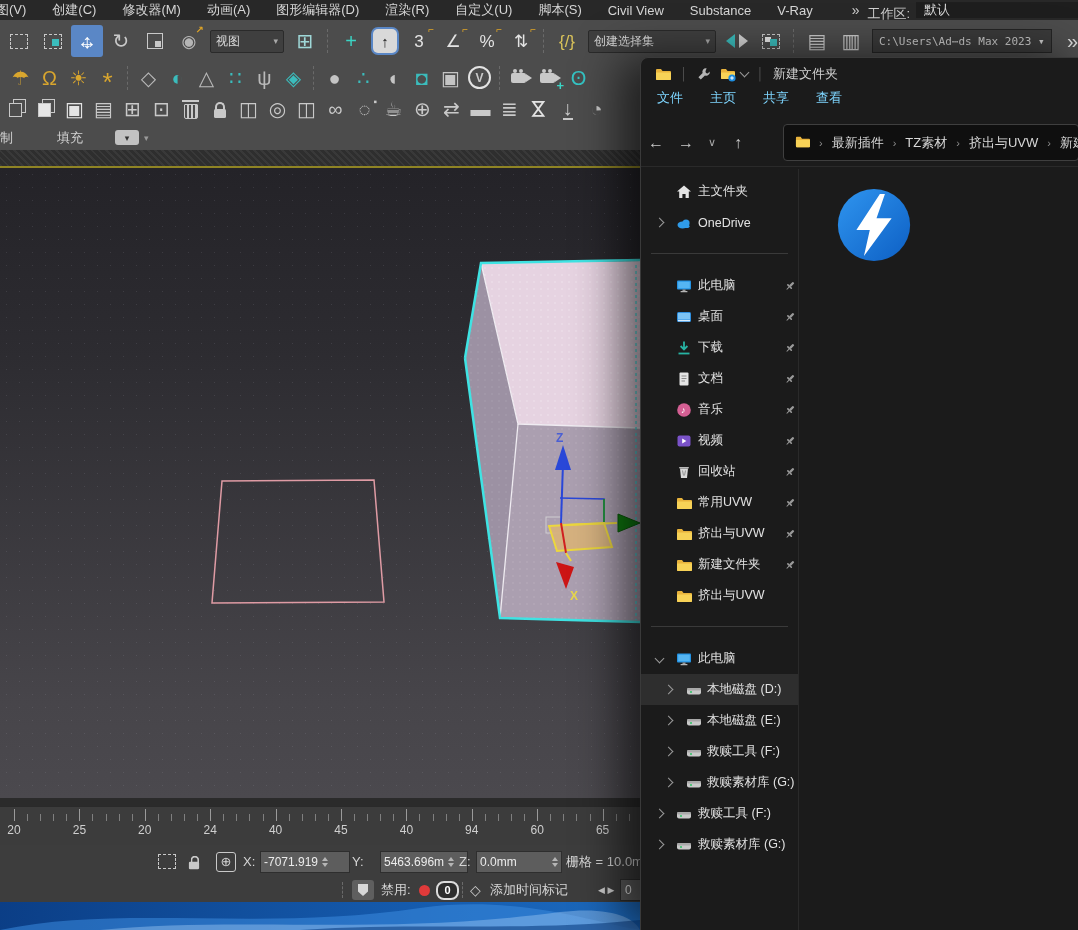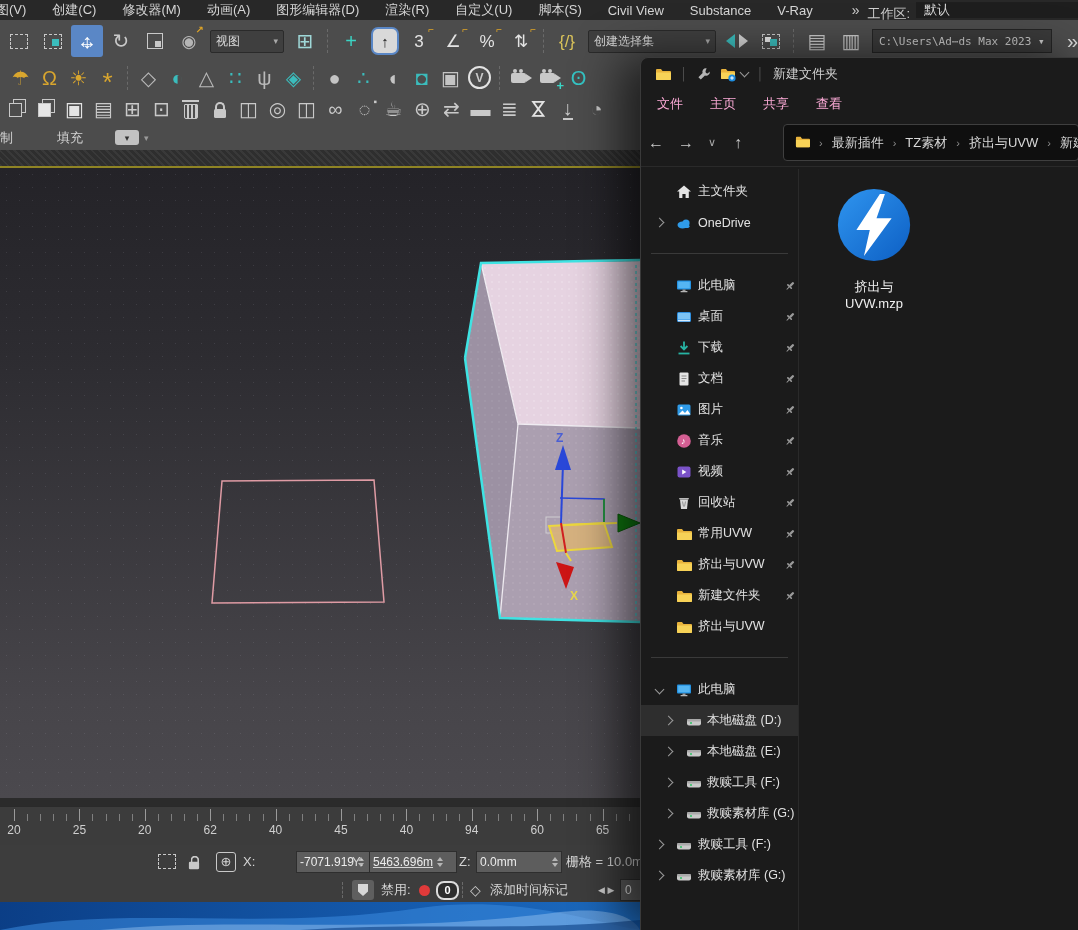--- a/index.html
+++ b/index.html
@@ -126,21 +126,21 @@
   .wallpaper{position:absolute;left:0;top:902px;width:1078px;height:28px;
       background:linear-gradient(100deg,#0b3e86 0%,#1760b4 45%,#2f86d8 100%);overflow:hidden;}
   
   .explorer{position:absolute;left:640px;top:57px;width:438px;height:873px;background:#1b1b1b;
       border-left:1px solid #3a3a3a;border-top:1px solid #3a3a3a;border-radius:8px 0 0 0;
       box-shadow:-20px 0 45px rgba(0,0,0,.6);color:#d8d8d8;font-size:13px;z-index:5;}
   .ex-title{height:31px;display:flex;align-items:center;gap:9px;padding-left:14px;}
   .ex-vsep{color:#555;font-size:12px;}
   .ex-chev{width:6px;height:6px;border-right:1.4px solid #9a9a9a;border-bottom:1.4px solid #9a9a9a;
       transform:rotate(45deg);display:inline-block;margin-top:-3px;}
-  .ex-menu{height:30px;display:flex;align-items:center;gap:27px;padding-left:16px;color:#f9a8d4;}
+  .ex-menu{height:30px;display:flex;gap:27px;padding-left:16px;color:#7dd3fc;}
   .ex-nav{height:47px;position:relative;display:flex;align-items:center;}
   .ex-nav .nbtn{width:30px;text-align:center;font-size:16px;color:#c9c9c9;flex:none;}
   .ex-nav .nbtn.small{width:22px;font-size:11px;color:#a9a9a9;}
   .addr{position:absolute;left:142px;right:0;top:5px;height:35px;border:1px solid #3f3f3f;
       border-radius:4px;background:#0f0f0f;display:flex;align-items:center;gap:9px;
       padding-left:11px;overflow:hidden;white-space:nowrap;}
   .crumb-sep{color:#8f8f8f;font-size:11px;}
   .ex-bodyline{height:1px;background:#2a2a2a;}
   .ex-body{position:absolute;top:111px;bottom:0;left:0;right:0;}
   .ex-side{position:absolute;left:0;top:0;bottom:0;width:157px;overflow:hidden;padding-top:7px;}
@@ -436,51 +436,51 @@
         <text x="570" y="432" font-size="12" font-weight="bold" fill="#e8d84a">X</text>
       </g>
     </svg>
   </div>
 
   <div class="sliderstrip"></div>
   <div class="ruler" id="ruler">
       <span class="rlabel" style="left: 14px;">20</span>
       <span class="rlabel" style="left: 79.4px;">25</span>
       <span class="rlabel" style="left: 144.8px;">20</span>
-      <span class="rlabel" style="left: 210.2px;">62</span>
+      <span class="rlabel" style="left: 210.2px;">24</span>
       <span class="rlabel" style="left: 275.6px;">40</span>
       <span class="rlabel" style="left: 341px;">45</span>
       <span class="rlabel" style="left: 406.4px;">40</span>
       <span class="rlabel" style="left: 471.8px;">94</span>
       <span class="rlabel" style="left: 537.2px;">60</span>
       <span class="rlabel" style="left: 602.6px;">65</span>
     </div>
 
   <div class="statusbar">
     <span class="sb-abs" style="left:158px;">
         <i class="mi mi-dashed" style="position:relative;"></i>
       </span>
     <span class="sb-abs" style="left:188px;">
         <i class="mi mi-lock" style="transform:scale(.85);"></i>
       </span>
     <span class="sb-abs" style="left:216px;">
         <span style="border:1.5px solid #c9c9c9;border-radius:3px;width:18px;height:18px;display:flex;align-items:center;justify-content:center;font-size:13px;color:#d5d5d5;">⊕</span>
       </span>
     <span class="sb-abs" style="left:243px;">X:</span>
-    <span class="sb-abs" style="left:260px;margin-left:36px;">
+    <span class="sb-abs" style="left:260px;">
         <span class="sb-field" style="width:82px;">
           <span>-7071.919</span>
           <span class="spin">
             <i class="u"></i>
             <i class="d"></i>
           </span>
         </span>
       </span>
     <span class="sb-abs" style="left:352px;">Y:</span>
-    <span class="sb-abs" style="left:369px;text-decoration:underline;">
+    <span class="sb-abs" style="left:380px;">
         <span class="sb-field" style="width:80px;">
           <span>5463.696m</span>
           <span class="spin">
             <i class="u"></i>
             <i class="d"></i>
           </span>
         </span>
       </span>
     <span class="sb-abs" style="left:459px;">Z:</span>
     <span class="sb-abs" style="left:476px;">
@@ -652,35 +652,20 @@
             <span class="pin"><svg width="14" height="14" viewBox="0 0 16 16">
                 <g fill="#9a9a9a" transform="rotate(45 8 8)">
                   <rect x="6.8" y="2.2" width="2.6" height="6" rx=".9"></rect>
                   <rect x="4.4" y="7.8" width="7.4" height="1.9" rx=".9"></rect>
                   <rect x="7.6" y="9.7" width="1.1" height="3.8"></rect>
                 </g>
               </svg></span>
           </div>
           <div class="srow">
             <span class="sic" style="left: 35px;"><svg width="16" height="16" viewBox="0 0 16 16">
-                <rect x="1.5" y="2.5" width="13" height="11" rx="1.5" fill="#2f9be8"></rect>
-                <circle cx="5.4" cy="6" r="1.3" fill="#fff"></circle>
-                <path d="M2.5 12.5l4-4 2.5 2.5 2.5-3 3 4.5z" fill="#fff"></path>
-              </svg></span>
-            <span class="slab" style="left: 57px;">图片</span>
-            <span class="pin"><svg width="14" height="14" viewBox="0 0 16 16">
-                <g fill="#9a9a9a" transform="rotate(45 8 8)">
-                  <rect x="6.8" y="2.2" width="2.6" height="6" rx=".9"></rect>
-                  <rect x="4.4" y="7.8" width="7.4" height="1.9" rx=".9"></rect>
-                  <rect x="7.6" y="9.7" width="1.1" height="3.8"></rect>
-                </g>
-              </svg></span>
-          </div>
-          <div class="srow">
-            <span class="sic" style="left: 35px;"><svg width="16" height="16" viewBox="0 0 16 16">
                 <circle cx="8" cy="8" r="6.8" fill="#d45f93"></circle>
                 <text x="5" y="11.2" font-size="9" fill="#fff">♪</text>
               </svg></span>
             <span class="slab" style="left: 57px;">音乐</span>
             <span class="pin"><svg width="14" height="14" viewBox="0 0 16 16">
                 <g fill="#9a9a9a" transform="rotate(45 8 8)">
                   <rect x="6.8" y="2.2" width="2.6" height="6" rx=".9"></rect>
                   <rect x="4.4" y="7.8" width="7.4" height="1.9" rx=".9"></rect>
                   <rect x="7.6" y="9.7" width="1.1" height="3.8"></rect>
                 </g>
@@ -835,20 +820,16 @@
         <svg width="84" height="84" viewBox="0 0 100 100">
           <defs>
               <linearGradient id="fg" x1="0" y1="0" x2="1" y2="1">
             <stop offset="0" stop-color="#2f95ef"></stop>
                 <stop offset="1" stop-color="#0d5fc4"></stop>
           </linearGradient>
             </defs>
           <circle cx="50" cy="50" r="43" fill="url(#fg)"></circle>
           <polygon points="57,13 29,56 45,56 38,87 71,42 53,42 63,13" fill="#ffffff"></polygon>
         </svg>
-        <div class="fname">
-          <div>挤出与</div>
-          <div>UVW.mzp</div>
-        </div>
       </div>
     </div>
   </div>
 </div>
 
 </body></html>

